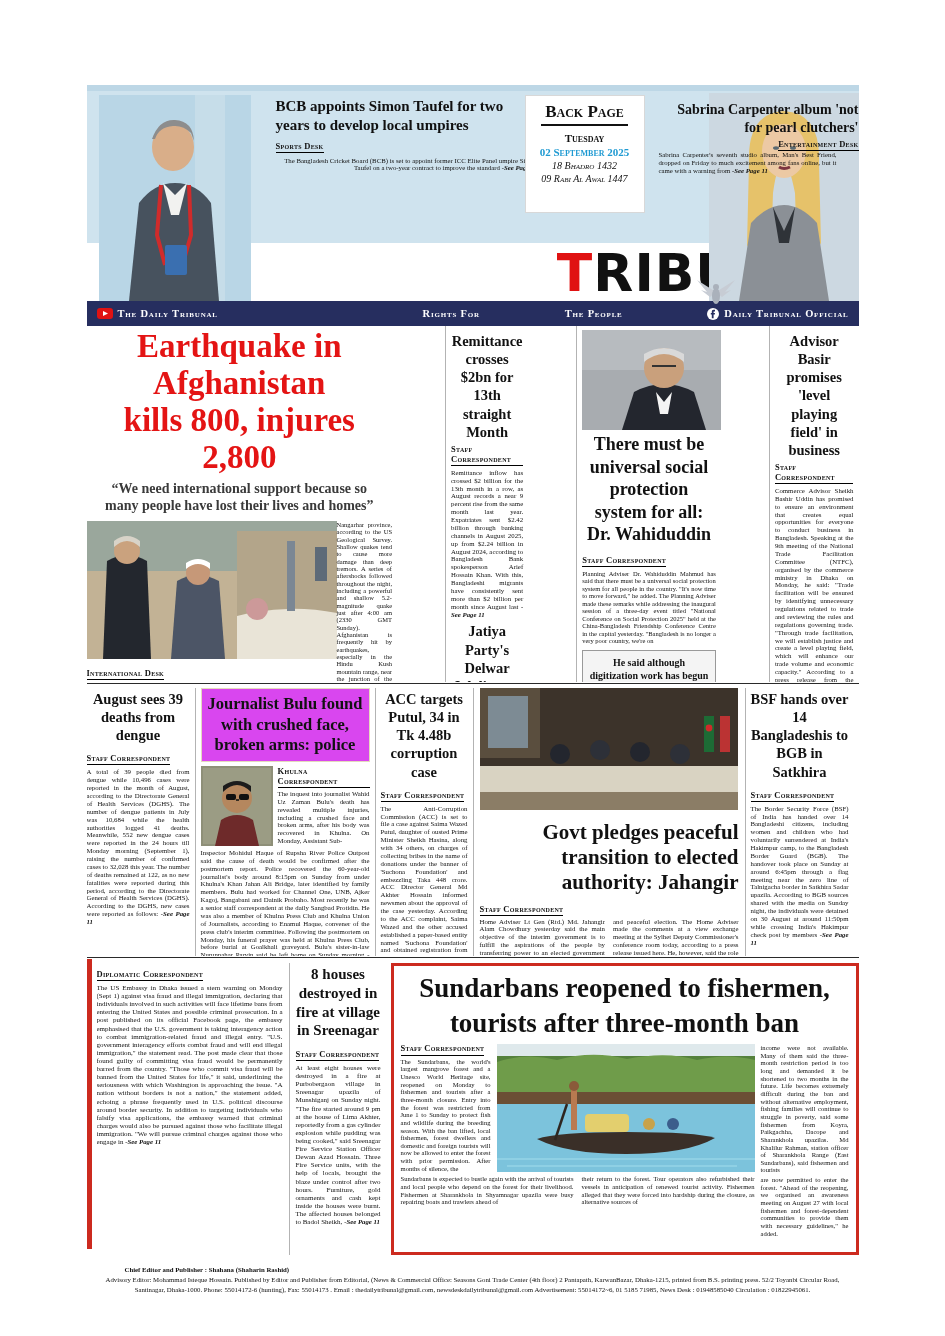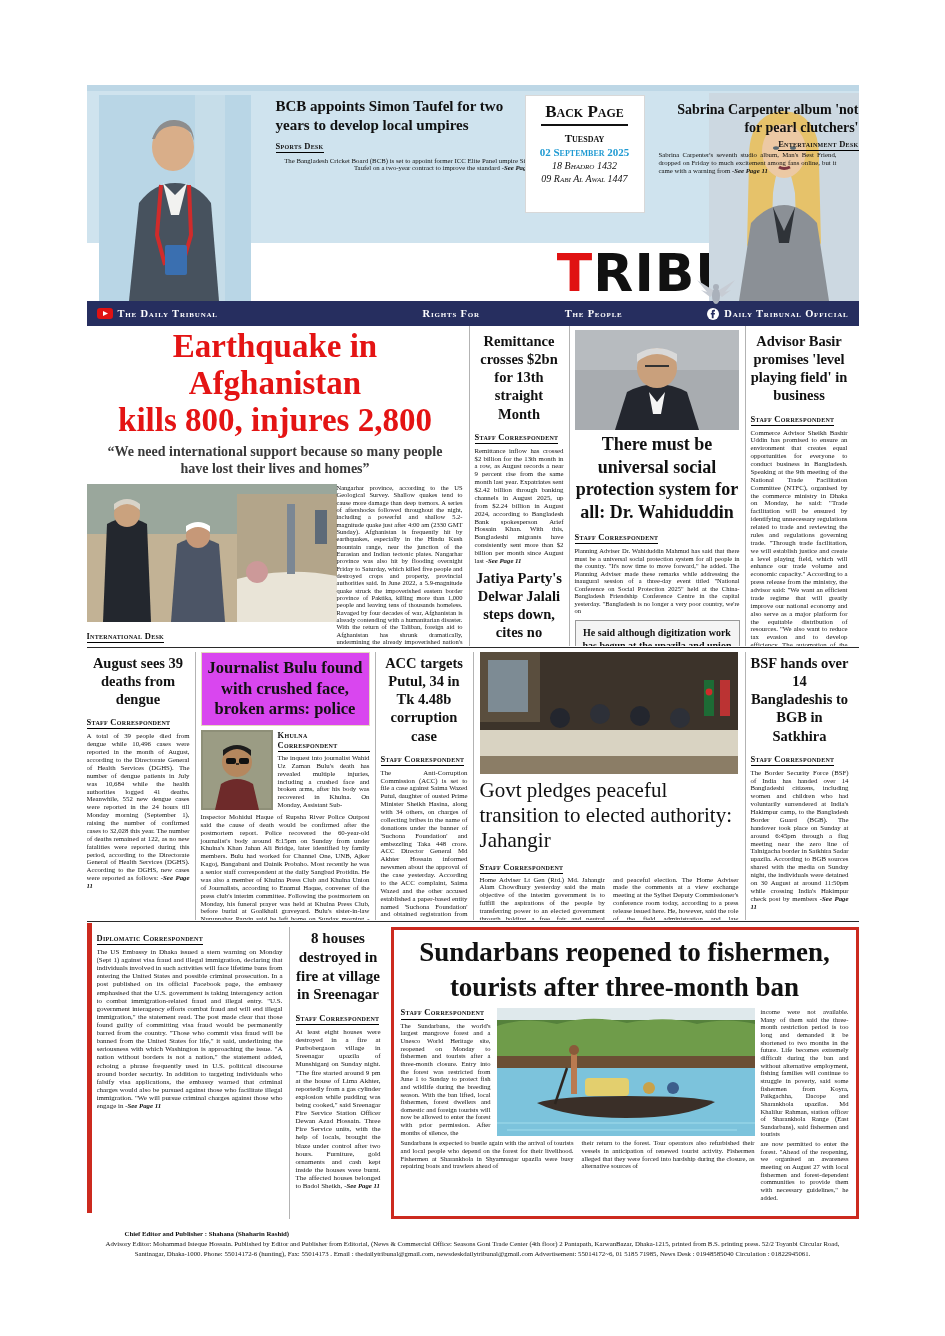--- a/index.html
+++ b/index.html
@@ -27,21 +27,21 @@
   .sab .bt{clear:both;margin-top:4px;width:178px;}
   .masthead{position:absolute;right:0;top:150px;text-align:right;z-index:1;width:420px;}
   .tagline{font-family:"Liberation Sans",sans-serif;color:#9a9a9a;font-weight:bold;font-size:13px;letter-spacing:1px;margin-right:6px;}
   .logo{font-family:"DejaVu Sans",sans-serif;font-weight:bold;font-size:52px;line-height:.92;letter-spacing:1px;}
   .logo .red{color:#e01212;}
   .navbar{position:absolute;left:0;right:0;bottom:0;height:25px;background:#262e5f;z-index:6;display:flex;align-items:center;justify-content:space-between;color:#fff;font-variant:small-caps;font-weight:bold;font-size:10.5px;letter-spacing:.8px;padding:0 10px;box-sizing:border-box;}
   .navbar .grp{display:flex;align-items:center;gap:5px;}
   .eagle{position:absolute;right:120px;bottom:14px;z-index:7;}
 
   
-  .main{display:flex;height:320px;overflow:hidden;}
+  .main{display:flex;height:356px;overflow:hidden;gap:48px;}
   .col{box-sizing:border-box;overflow:hidden;}
   .vd{border-left:1px solid #b3b3b3;}
   .lead{width:382px;padding-right:5px;}
   .hl-red{font-size:33px;font-weight:bold;color:#e41414;text-align:center;line-height:1.12;margin:2px 0 4px;}
   .subhead{font-size:14px;font-weight:bold;color:#3a3a3a;text-align:center;line-height:1.25;margin:0 14px 6px;}
   .lead-body{display:flex;}
   .lead-left{width:250px;}
   .lead-2col{display:flex;gap:6px;margin-top:3px;}
   .lead-2col .bt{width:122px;font-size:6.5px;line-height:1.13;}
   .lead-col3{width:126px;margin-left:6px;font-size:6.5px;line-height:1.13;}
@@ -55,21 +55,21 @@
   .rule{height:0;border-top:1.5px solid #2a2a2a;margin:1px 0;}
 
   
   .mid{display:flex;height:268px;overflow:hidden;padding-top:3px;}
   .dengue{width:108px;padding:0 5px 0 0;}
   .bulu{width:180px;padding:0 5px;}
   .bulu-box{background:#d946ef;border:1px solid #e4d9bd;padding:5px 3px;text-align:center;font-size:16.5px;font-weight:bold;line-height:1.25;}
   .bulu-row{display:flex;gap:5px;margin-top:4px;}
   .acc{width:98px;padding:0 5px;}
   .jah{width:272px;padding:0 6px;}
-  .hl-j{font-size:21px;font-weight:normal;text-align:left;line-height:1.2;margin:4px 0 2px;}
+  .hl-j{font-size:21px;font-weight:bold;text-align:right;line-height:1.2;margin:10px 0 2px;}
   .jah-2col{display:flex;gap:8px;margin-top:2px;}
   .jah-2col .bt{flex:1;}
   .bsf{width:104px;padding:0 0 0 5px;}
 
   
   .bot{display:flex;height:296px;overflow:hidden;position:relative;padding:4px 0 0 10px;box-sizing:border-box;}
   .bot::before{content:"";position:absolute;left:0;top:0;bottom:6px;width:5px;background:#cc2a1f;}
   .usemb{width:192px;padding-right:6px;}
   .hl-u{font-size:19px;font-weight:bold;text-align:center;line-height:1.3;margin:4px 0 3px;}
   .usemb .bt, .fire .bt{font-size:7px;}

